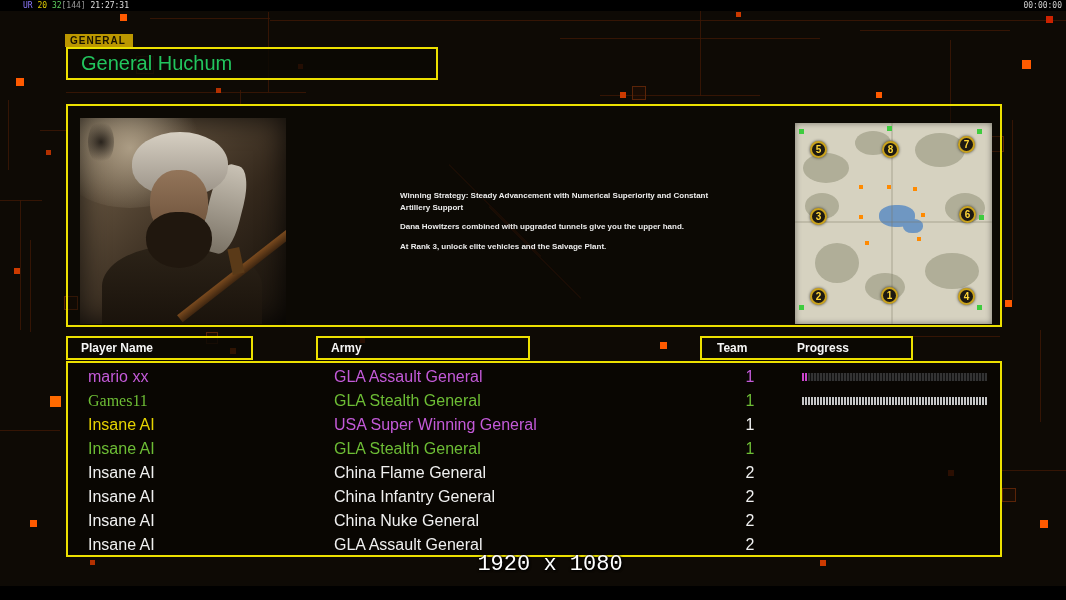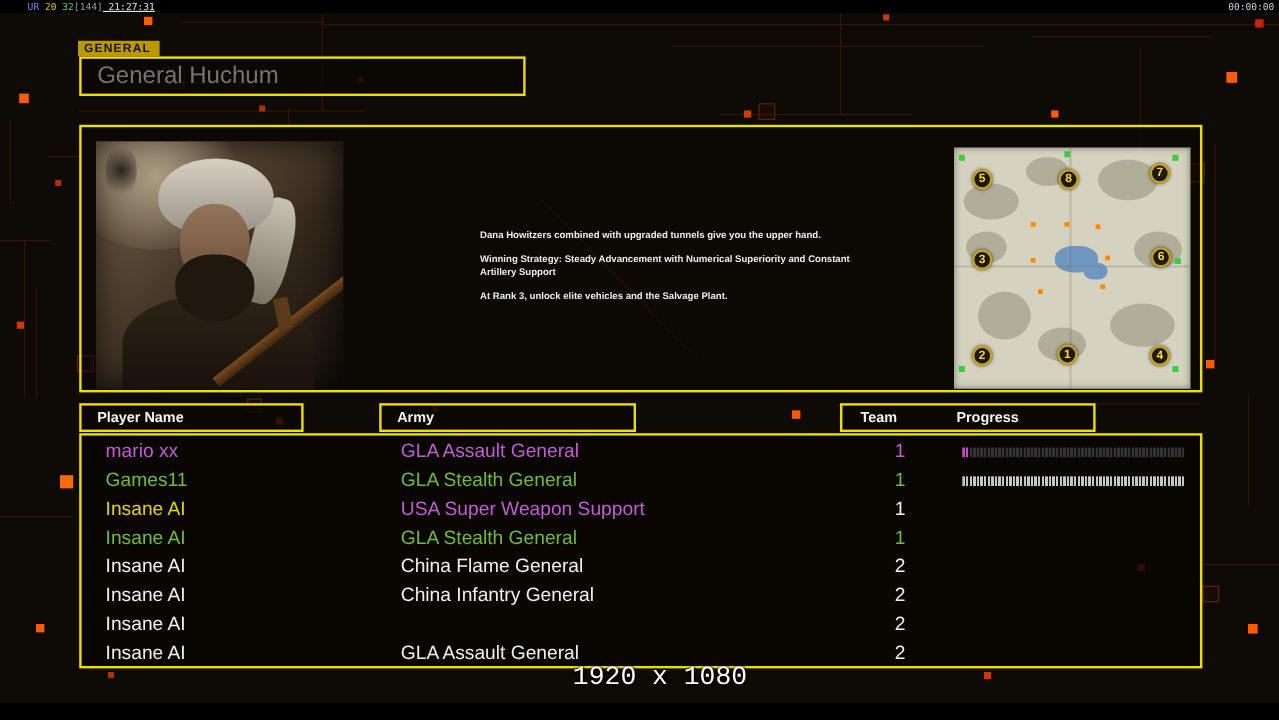--- a/index.html
+++ b/index.html
@@ -14,21 +14,21 @@
   
   .decor{position:absolute;z-index:1;}
   .line{position:absolute;background:#3c1806;opacity:.85;}
   .sq{position:absolute;}
   .hollow{position:absolute;border:1px solid #5a2408;background:rgba(60,20,5,.25);}
   
   .frame{position:absolute;border:2px solid #ece000;z-index:5;background:rgba(12,9,4,.55);}
   .gen-tab{position:absolute;left:65px;top:34px;z-index:6;background:#bb9700;color:#181200;
            font-size:10px;font-weight:bold;letter-spacing:1px;padding:1px 7px 1px 5px;}
   .title-box{left:66px;top:47px;width:368px;height:29px;background:rgba(10,8,4,.85);}
-  .title-box .t{color:#737373;font-size:20px;line-height:29px;padding-left:13px;white-space:nowrap;}
+  .title-box .t{color:#22c55e;font-size:20px;line-height:29px;padding-left:13px;white-space:nowrap;}
   
   .main-panel{left:66px;top:104px;width:932px;height:219px;background:rgba(10,8,4,.5);}
   .portrait{position:absolute;left:12px;top:12px;width:206px;height:206px;overflow:hidden;
             background:linear-gradient(135deg,#7a6a52 0%,#5d4d3a 25%,#34281c 60%,#15100a 100%);
             box-shadow:inset 0 0 28px rgba(0,0,0,.8);}
   .p-sky{position:absolute;left:-30px;top:-30px;width:160px;height:120px;border-radius:50%;
          background:radial-gradient(circle,rgba(190,175,150,.8),rgba(190,175,150,0) 70%);}
   .p-smoke{position:absolute;left:8px;top:2px;width:26px;height:44px;border-radius:50%;
          background:radial-gradient(circle,rgba(30,25,20,.9),rgba(30,25,20,0) 75%);}
   .p-turban{position:absolute;left:52px;top:14px;width:96px;height:64px;border-radius:50% 50% 45% 45%;
@@ -133,21 +133,21 @@
       <div class="sq" style="left: 1046px; top: 2px; width: 6px; height: 6px; background: rgb(221, 34, 0);"></div>
       <div class="hollow" style="left: 136px; top: 56px; width: 16px; height: 16px;"></div>
       <div class="hollow" style="left: 988px; top: 136px; width: 14px; height: 14px;"></div>
       <div class="hollow" style="left: 64px; top: 296px; width: 12px; height: 12px;"></div>
       <div class="hollow" style="left: 632px; top: 86px; width: 12px; height: 12px;"></div>
       <div class="hollow" style="left: 1002px; top: 488px; width: 12px; height: 12px;"></div>
       <div class="hollow" style="left: 206px; top: 332px; width: 10px; height: 10px;"></div>
     </div>
 
   <div class="topbar">
-    <span class="left" id="statusLeft"><span style="color: rgb(143, 123, 255); padding-left: 20px;">UR</span><span style="color: rgb(221, 201, 0);"> 20</span><span style="color: rgb(94, 207, 94);"> 32</span><span style="color: rgb(154, 154, 154);">[144]</span><span style="color: rgb(224, 224, 224); text-decoration: underline;"> 21:27:31</span></span>
+    <span class="left" id="statusLeft"><span style="color: rgb(143, 123, 255); padding-left: 20px;">UR</span><span style="color: rgb(221, 201, 0);"> 20</span><span style="color: rgb(94, 207, 94);"> 32</span><span style="color: rgb(154, 154, 154);">[144]</span><span style="color: rgb(224, 224, 224);"> 21:27:31</span></span>
     <span class="right">00:00:00</span>
   </div>
 
   <div class="gen-tab">GENERAL</div>
   <div class="frame title-box">
     <div class="t">General Huchum</div>
   </div>
 
   <div class="frame main-panel">
     <div class="portrait">
@@ -155,22 +155,22 @@
       <div class="p-smoke"></div>
       <div class="p-body"></div>
       <div class="p-tail"></div>
       <div class="p-turban"></div>
       <div class="p-face"></div>
       <div class="p-beard"></div>
       <div class="p-gun"></div>
       <div class="p-mag"></div>
     </div>
     <div class="briefing">
+      <p>Winning Strategy: Steady Advancement with Numerical Superiority and Constant Artillery Support</p>
       <p>Dana Howitzers combined with upgraded tunnels give you the upper hand.</p>
-      <p>Winning Strategy: Steady Advancement with Numerical Superiority and Constant Artillery Support</p>
       <p>At Rank 3, unlock elite vehicles and the Salvage Plant.</p>
     </div>
     <div class="map" id="mapHost">
         <div class="blob" style="left: 8px; top: 30px; width: 46px; height: 30px;"></div>
         <div class="blob" style="left: 120px; top: 10px; width: 50px; height: 34px;"></div>
         <div class="blob" style="left: 20px; top: 120px; width: 44px; height: 40px;"></div>
         <div class="blob" style="left: 130px; top: 130px; width: 54px; height: 36px;"></div>
         <div class="blob" style="left: 60px; top: 8px; width: 36px; height: 24px;"></div>
         <div class="blob" style="left: 150px; top: 70px; width: 40px; height: 30px;"></div>
         <div class="blob" style="left: 10px; top: 70px; width: 34px; height: 26px;"></div>
@@ -218,49 +218,50 @@
     <div class="tbody" id="tableBody">
         <div class="prow">
           <div class="cell c-name" style="color: rgb(195, 90, 216);">mario xx</div>
           <div class="cell c-army" style="color: rgb(195, 90, 216);">GLA Assault General</div>
           <div class="cell c-team" style="color: rgb(195, 90, 216);">1</div>
           <div class="pbar">
             <div class="pfill" style="width: 3%; background-image: repeating-linear-gradient(90deg, rgb(204, 68, 204) 0px, rgb(204, 68, 204) 2px, rgba(0, 0, 0, 0.65) 2px, rgba(0, 0, 0, 0.65) 3px);"></div>
           </div>
         </div>
         <div class="prow">
-          <div class="cell c-name" style="color: rgb(109, 189, 53);">Games11</div>
+          <div class="cell c-name" style="color: rgb(109, 189, 53); font-family: Liberation Serif, serif;">Games11</div>
           <div class="cell c-army" style="color: rgb(109, 189, 53);">GLA Stealth General</div>
           <div class="cell c-team" style="color: rgb(109, 189, 53);">1</div>
           <div class="pbar">
             <div class="pfill" style="width: 100%; background-image: repeating-linear-gradient(90deg, rgb(198, 198, 198) 0px, rgb(198, 198, 198) 2px, rgba(0, 0, 0, 0.65) 2px, rgba(0, 0, 0, 0.65) 3px);"></div>
           </div>
         </div>
         <div class="prow">
           <div class="cell c-name" style="color: rgb(229, 212, 0);">Insane AI</div>
-          <div class="cell c-army" style="color: rgb(195, 90, 216);">USA Super Weapon Support</div>
+          <div class="cell c-army" style="color: rgb(195, 90, 216);">USA Super Winning General</div>
           <div class="cell c-team" style="color: rgb(240, 240, 240);">1</div>
         </div>
         <div class="prow">
           <div class="cell c-name" style="color: rgb(109, 189, 53);">Insane AI</div>
           <div class="cell c-army" style="color: rgb(109, 189, 53);">GLA Stealth General</div>
           <div class="cell c-team" style="color: rgb(109, 189, 53);">1</div>
         </div>
         <div class="prow">
           <div class="cell c-name" style="color: rgb(240, 240, 240);">Insane AI</div>
           <div class="cell c-army" style="color: rgb(240, 240, 240);">China Flame General</div>
           <div class="cell c-team" style="color: rgb(240, 240, 240);">2</div>
         </div>
         <div class="prow">
           <div class="cell c-name" style="color: rgb(240, 240, 240);">Insane AI</div>
           <div class="cell c-army" style="color: rgb(240, 240, 240);">China Infantry General</div>
           <div class="cell c-team" style="color: rgb(240, 240, 240);">2</div>
         </div>
         <div class="prow">
           <div class="cell c-name" style="color: rgb(240, 240, 240);">Insane AI</div>
+          <div class="cell c-army" style="color: rgb(240, 240, 240);">China Nuke General</div>
           <div class="cell c-team" style="color: rgb(240, 240, 240);">2</div>
         </div>
         <div class="prow">
           <div class="cell c-name" style="color: rgb(240, 240, 240);">Insane AI</div>
           <div class="cell c-army" style="color: rgb(240, 240, 240);">GLA Assault General</div>
           <div class="cell c-team" style="color: rgb(240, 240, 240);">2</div>
         </div>
       </div>
   </div>
 

